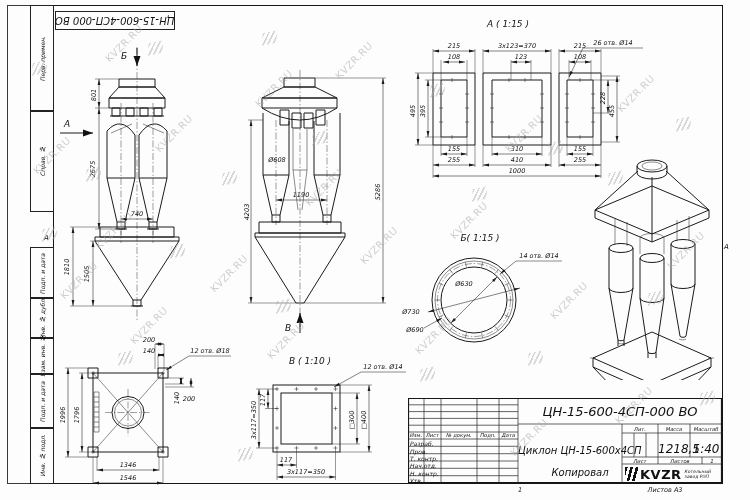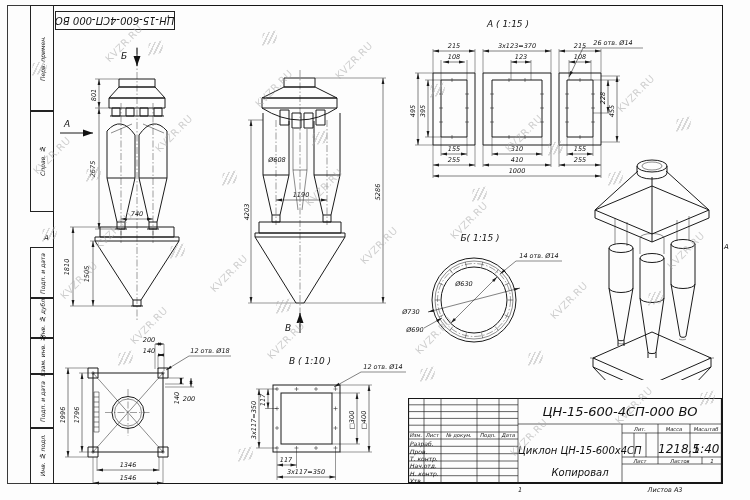--- a/index.html
+++ b/index.html
@@ -316,20 +316,28 @@
   <div class="tb" style="left:518px;top:404px;width:204px;font-size:13px;">ЦН-15-600-4СП-000 ВО</div>
   <div class="tb" style="left:518px;top:445px;width:104px;font-size:10px;">Циклон ЦН-15-600х4СП</div>
   <div class="tb" style="left:622px;top:426px;width:36px;font-size:5.2px;">Лит.</div>
   <div class="tb" style="left:658px;top:426px;width:32px;font-size:5.2px;">Масса</div>
   <div class="tb" style="left:690px;top:426px;width:32px;font-size:5.2px;">Масштаб</div>
   <div class="tb" style="left:658px;top:442px;width:32px;font-size:12px;">1218,5</div>
   <div class="tb" style="left:690px;top:442px;width:32px;font-size:12px;">1:40</div>
   <div class="tb" style="left:622px;top:458px;width:36px;font-size:5.2px;">Лист</div>
   <div class="tb" style="left:658px;top:458px;width:44px;font-size:5.2px;">Листов</div>
   <div class="tb" style="left:702px;top:458px;width:20px;font-size:5.5px;">1</div>
+  <div class="abs" style="left:625px;top:466px;width:95px;height:16px;display:flex;align-items:center;">
+    <span class="kicon"></span>
+    <span class="kname">KVZR</span>
+    <span class="ksub">
+      <span>Котельный</span><br>
+      <span>завод РЭП</span>
+    </span>
+  </div>
 
   <div class="tb" style="left:505px;top:486px;width:30px;font-size:6.5px;">1</div>
   <div class="tb" style="left:545px;top:467px;width:70px;font-size:10px;">Копировал</div>
   <div class="tb" style="left:630px;top:486px;width:70px;font-size:6.5px;">Листов А3</div>
 
   <div id="wmLayer" class="abs" style="left:0;top:0;width:750px;height:500px;pointer-events:none;">
       <div class="wm" style="left: 100px; top: 38px;">KVZR.RU</div>
       <div class="wm" style="left: 28px; top: 150px;">KVZR.RU</div>
       <div class="wm" style="left: 55px; top: 275px;">KVZR.RU</div>
       <div class="wm" style="left: 125px; top: 320px;">KVZR.RU</div>

